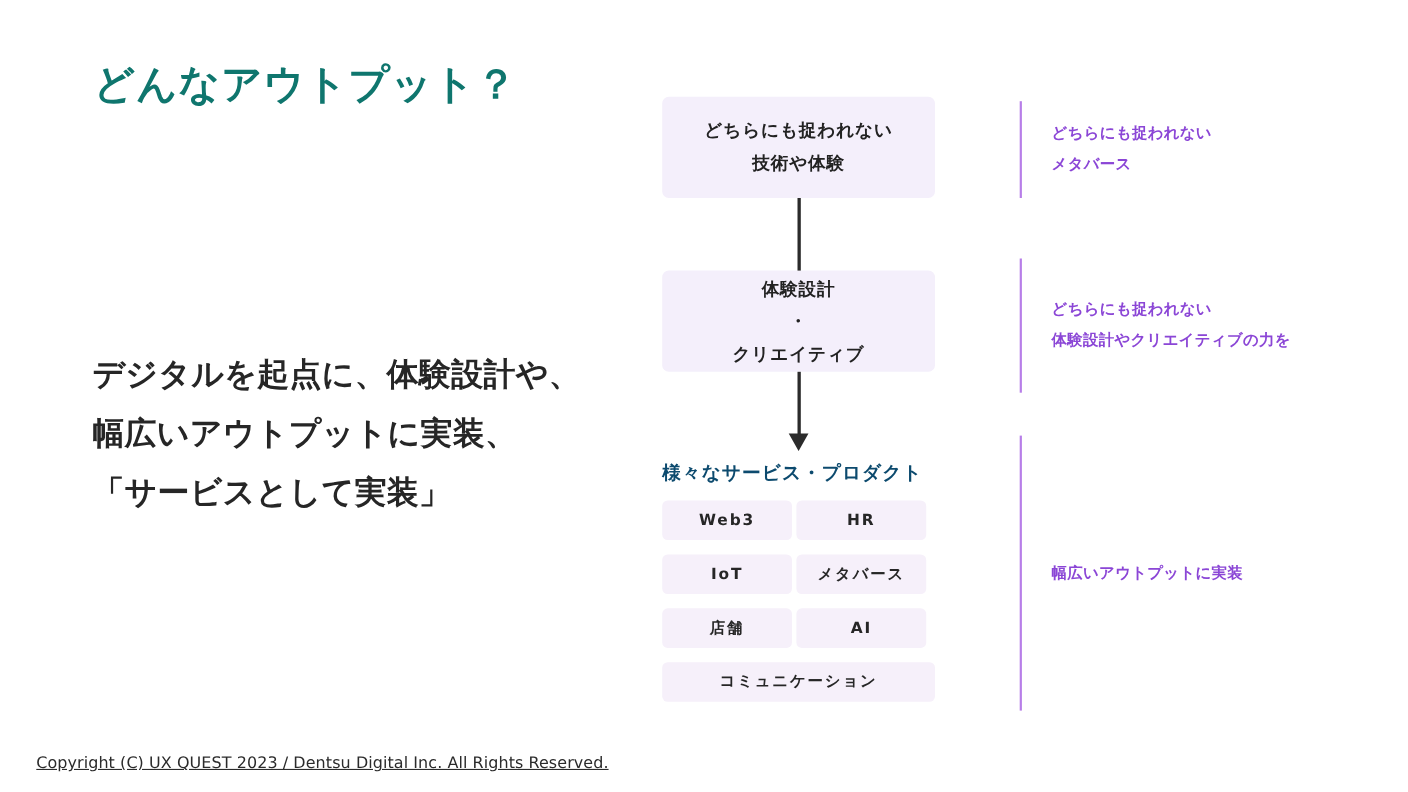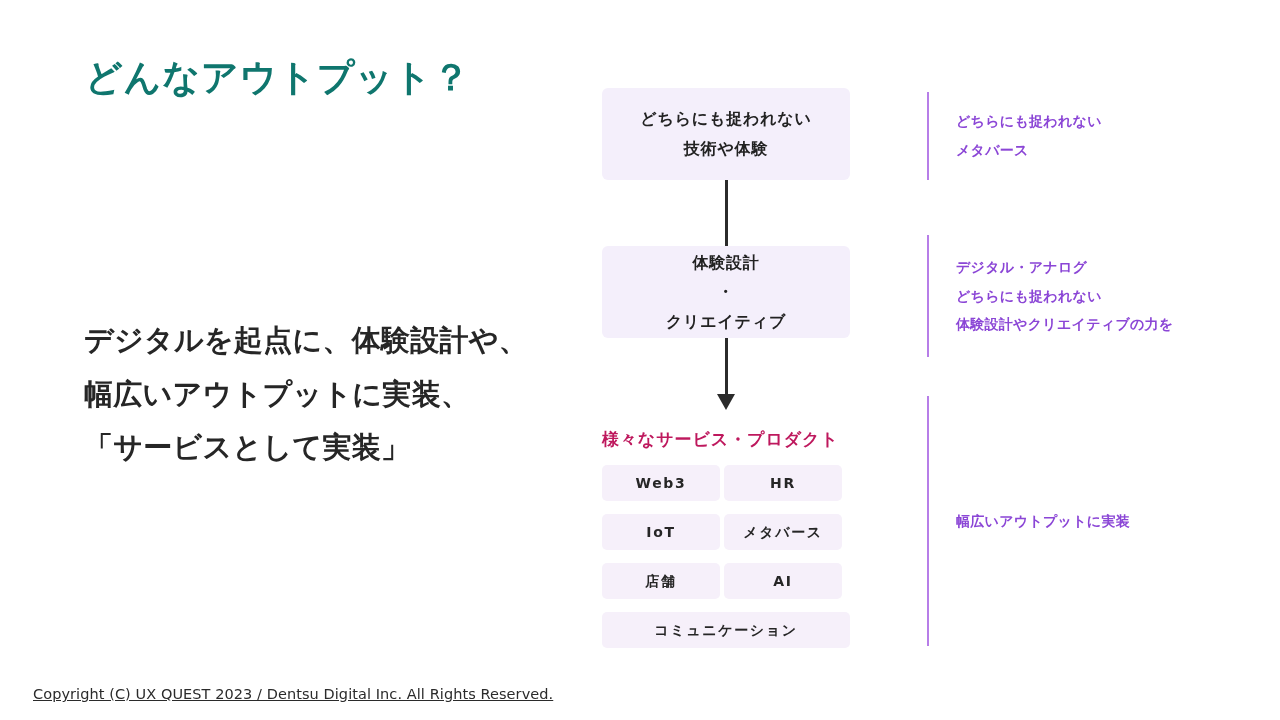--- a/index.html
+++ b/index.html
@@ -94,24 +94,24 @@
     transform: translateX(-50%);
     width: 0;
     height: 0;
     border-left: 9px solid transparent;
     border-right: 9px solid transparent;
     border-top: 16px solid #2b2b2b;
   }
 
   
   .products-heading {
-    margin-top: 18px;
+    margin-top: 8px;
     font-size: 17px;
     font-weight: 700;
-    color: #be185d;
+    color: #0c4a6e;
     letter-spacing: 0.055em;
     white-space: nowrap;
     text-align: left;
   }
 
   .chip-grid {
     margin-top: 14px;
     display: flex;
     flex-wrap: wrap;
     gap: 13px 4px;
@@ -233,21 +233,20 @@
     <div class="rule"></div>
     <div class="note">
       <span class="note-line">どちらにも捉われない</span>
       <span class="note-line">メタバース</span>
     </div>
   </div>
 
   <div class="annotation" id="annotation-2">
     <div class="rule"></div>
     <div class="note">
-      <span class="note-line">デジタル・アナログ</span>
       <span class="note-line">どちらにも捉われない</span>
       <span class="note-line">体験設計やクリエイティブの力を</span>
     </div>
   </div>
 
   <div class="annotation" id="annotation-3">
     <div class="rule"></div>
     <div class="note">
       <span class="note-line">幅広いアウトプットに実装</span>
     </div>

